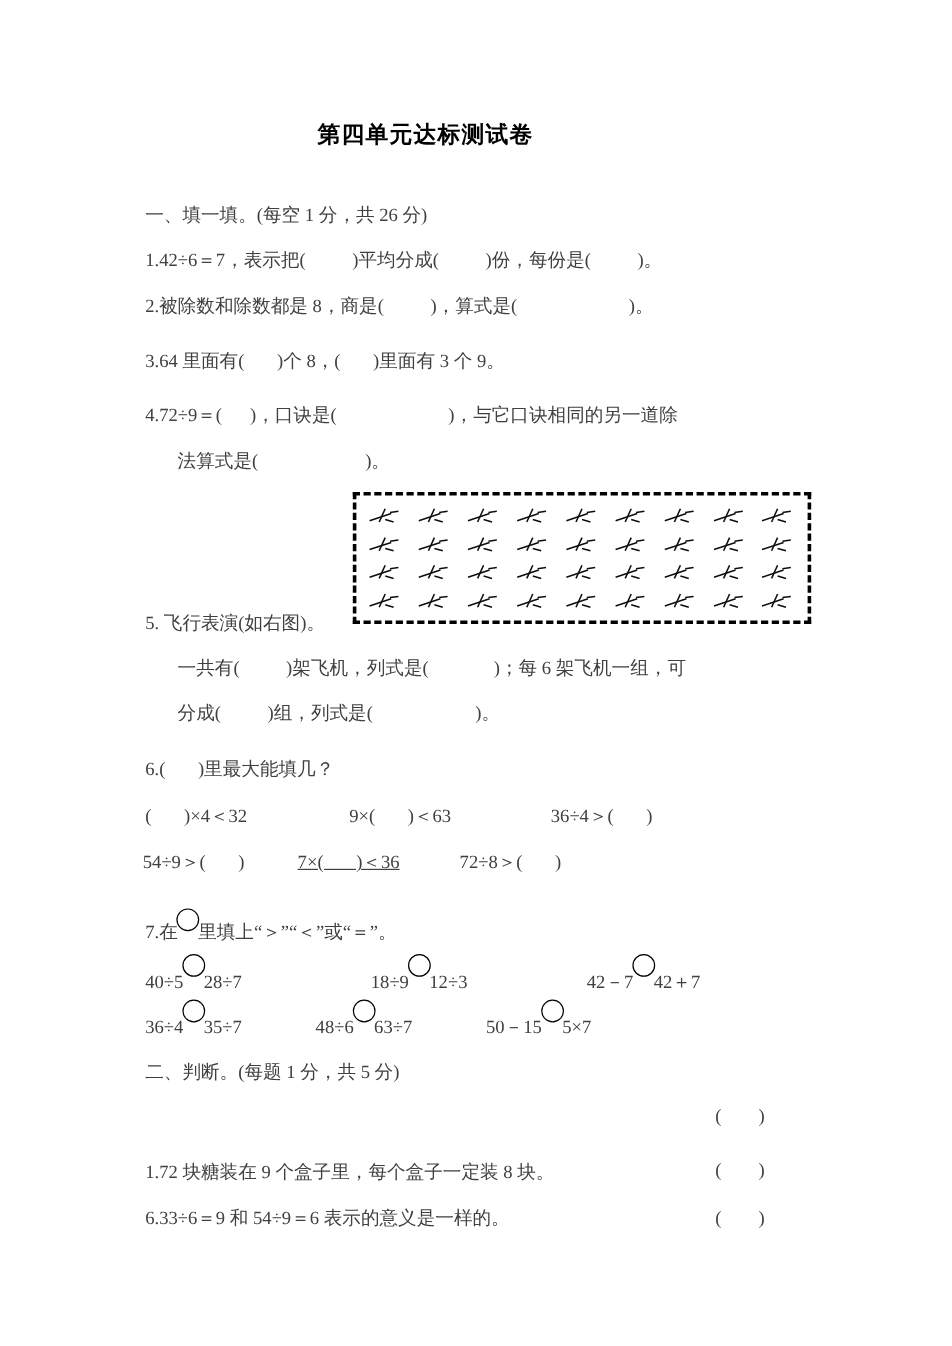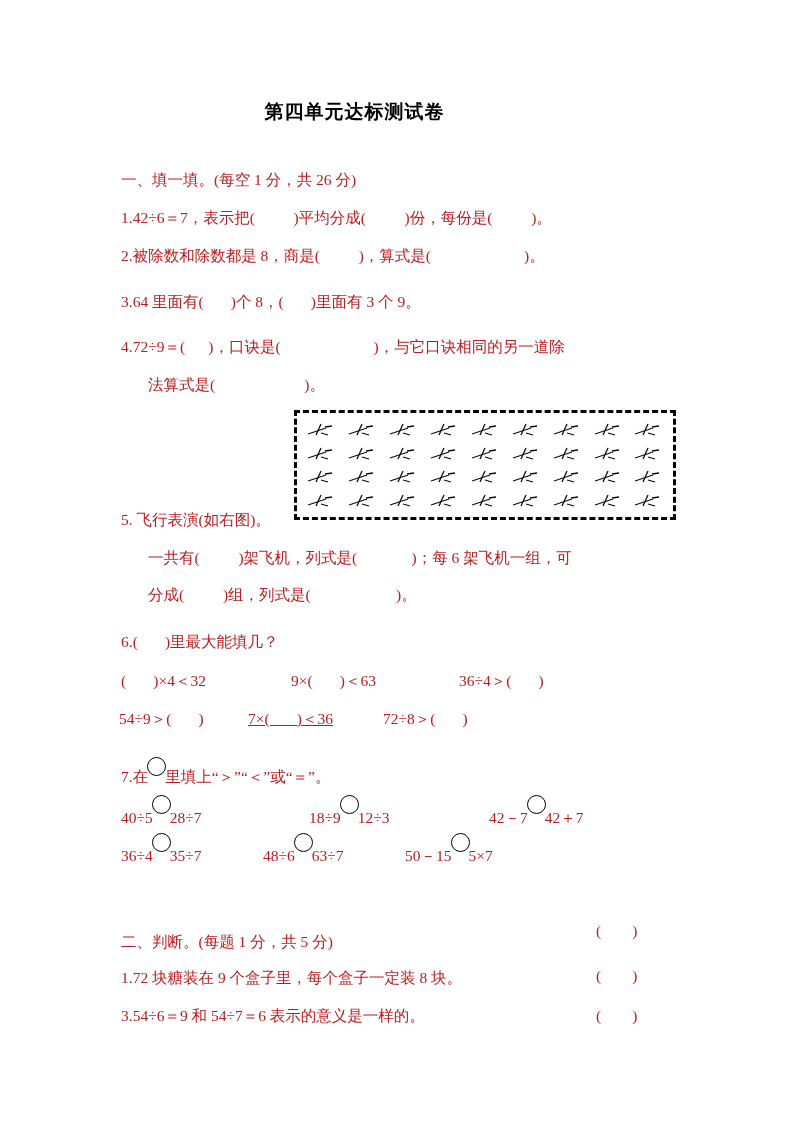--- a/index.html
+++ b/index.html
@@ -23,21 +23,21 @@
     letter-spacing:1px;
     color:#000;
   }
 
   
   .line{
     position:absolute;
     font-size:15.5px;
     line-height:20px;
     white-space:pre;
-    color:#b91c1c;
+    color:#404040;
   }
 
   
   .plane-box{
     position:absolute;
     left:294px;top:410px;
     width:382px;height:110px;
     border:3px dashed #000;
     box-sizing:border-box;
     background:#fff;
@@ -415,23 +415,23 @@
   <div class="line" style="left:121px;top:757px;"><span>7.在</span><span class="opcircle opcircle-inline"></span><span>里填上“＞”“＜”或“＝”。</span></div>
 
   <div class="line" style="left:121px;top:795px;"><span>40÷5</span><span class="opcircle"></span><span>28÷7</span></div>
   <div class="line" style="left:309px;top:795px;text-align:right;"><span>18÷9</span><span class="opcircle"></span><span>12÷3</span></div>
   <div class="line" style="left:489px;top:795px;"><span>42－7</span><span class="opcircle"></span><span>42＋7</span></div>
 
   <div class="line" style="left:121px;top:833px;"><span>36÷4</span><span class="opcircle"></span><span>35÷7</span></div>
   <div class="line" style="left:263px;top:833px;"><span>48÷6</span><span class="opcircle"></span><span>63÷7</span></div>
   <div class="line" style="left:405px;top:833px;"><span>50－15</span><span class="opcircle"></span><span>5×7</span></div>
 
-  <div class="line" style="left:121px;top:884px;margin-top:48px;">二、判断。(每题 1 分，共 5 分)</div>
+  <div class="line" style="left:121px;top:884px;">二、判断。(每题 1 分，共 5 分)</div>
 
   <div class="line" style="left:121px;top:921px;margin-top:47px;">1.72 块糖装在 9 个盒子里，每个盒子一定装 8 块。</div>
   <div class="line" style="left:596px;top:921px;">(        )</div>
 
   <div class="line" style="left:596px;top:966px;">(        )</div>
 
-  <div class="line" style="left:121px;top:1006px;">3.54÷6＝9 和 54÷7＝6 表示的意义是一样的。</div>
+  <div class="line" style="left:121px;top:1006px;">6.33÷6＝9 和 54÷9＝6 表示的意义是一样的。</div>
   <div class="line" style="left:596px;top:1006px;">(        )</div>
 
 </div>
 
 </body></html>

